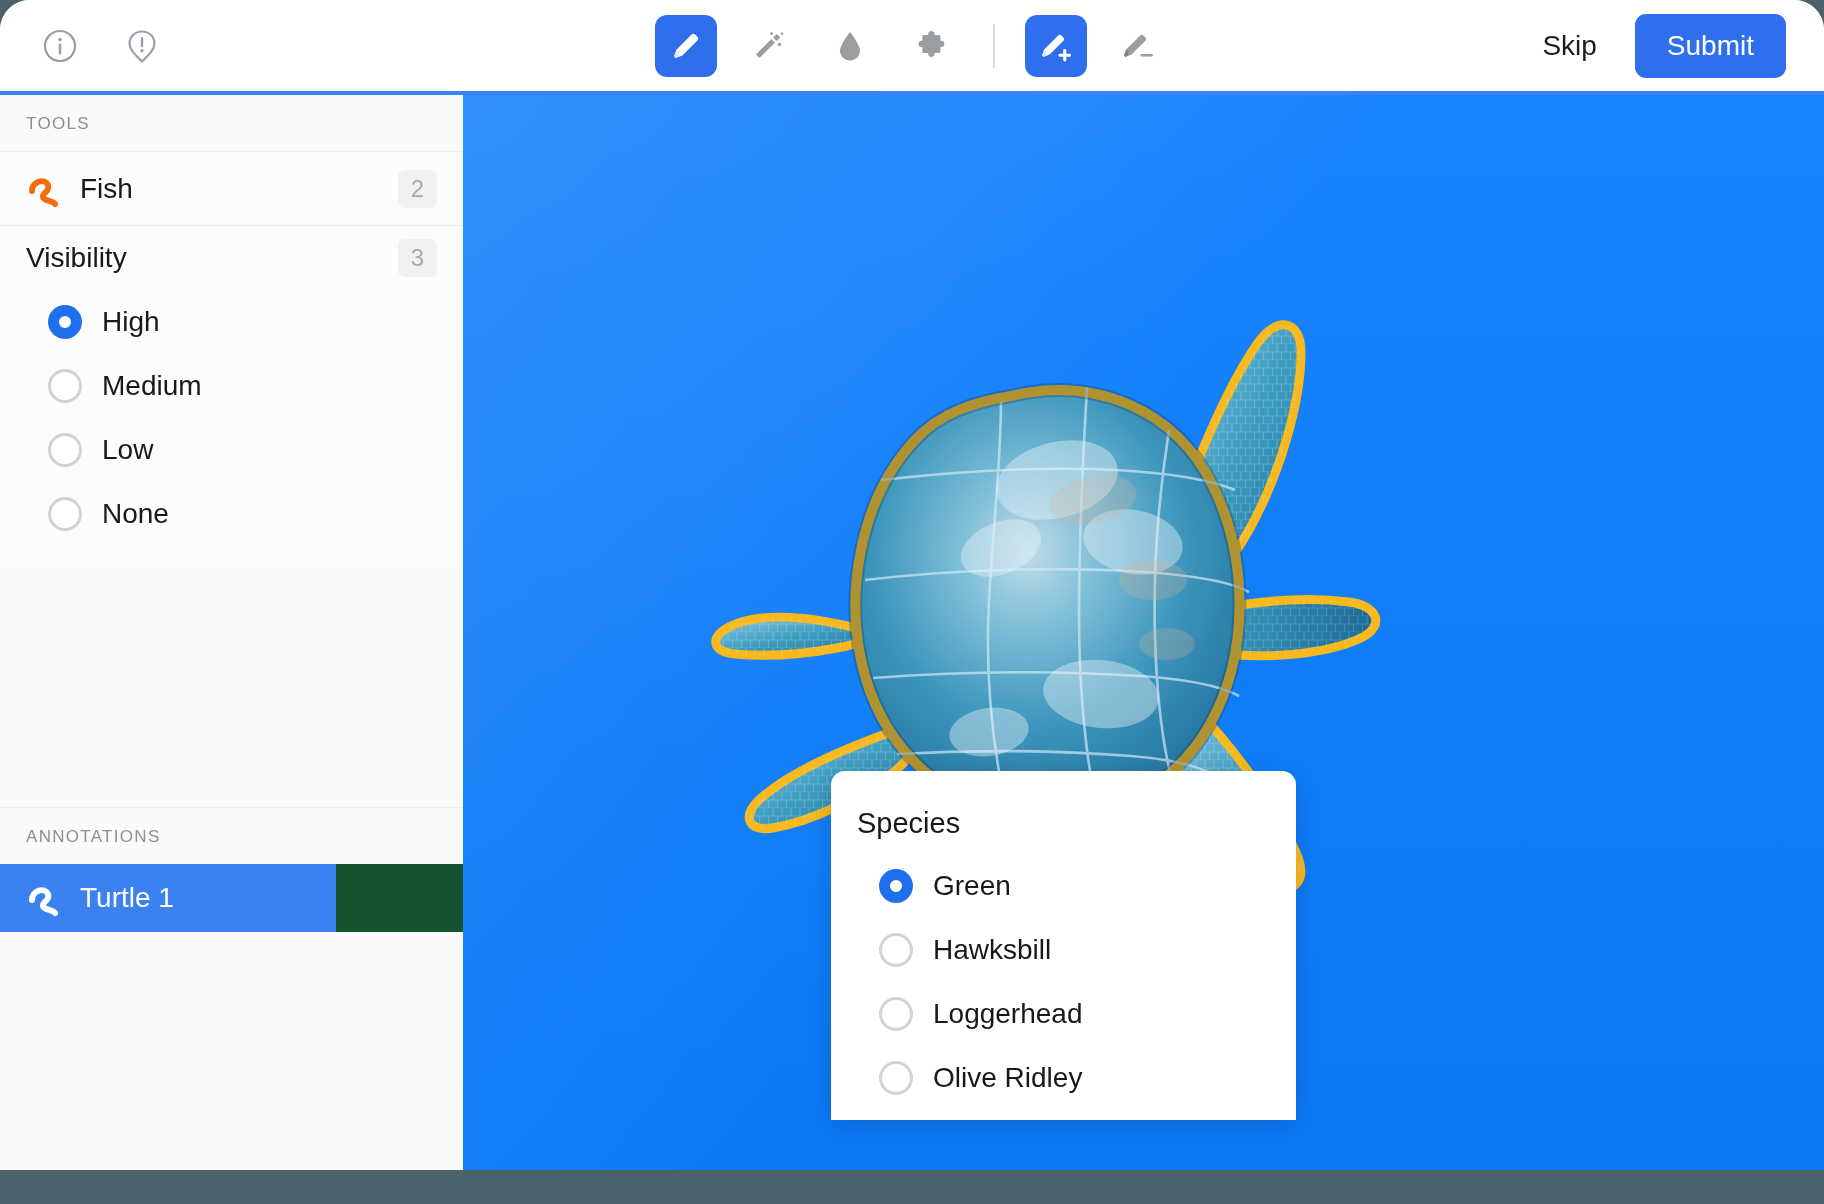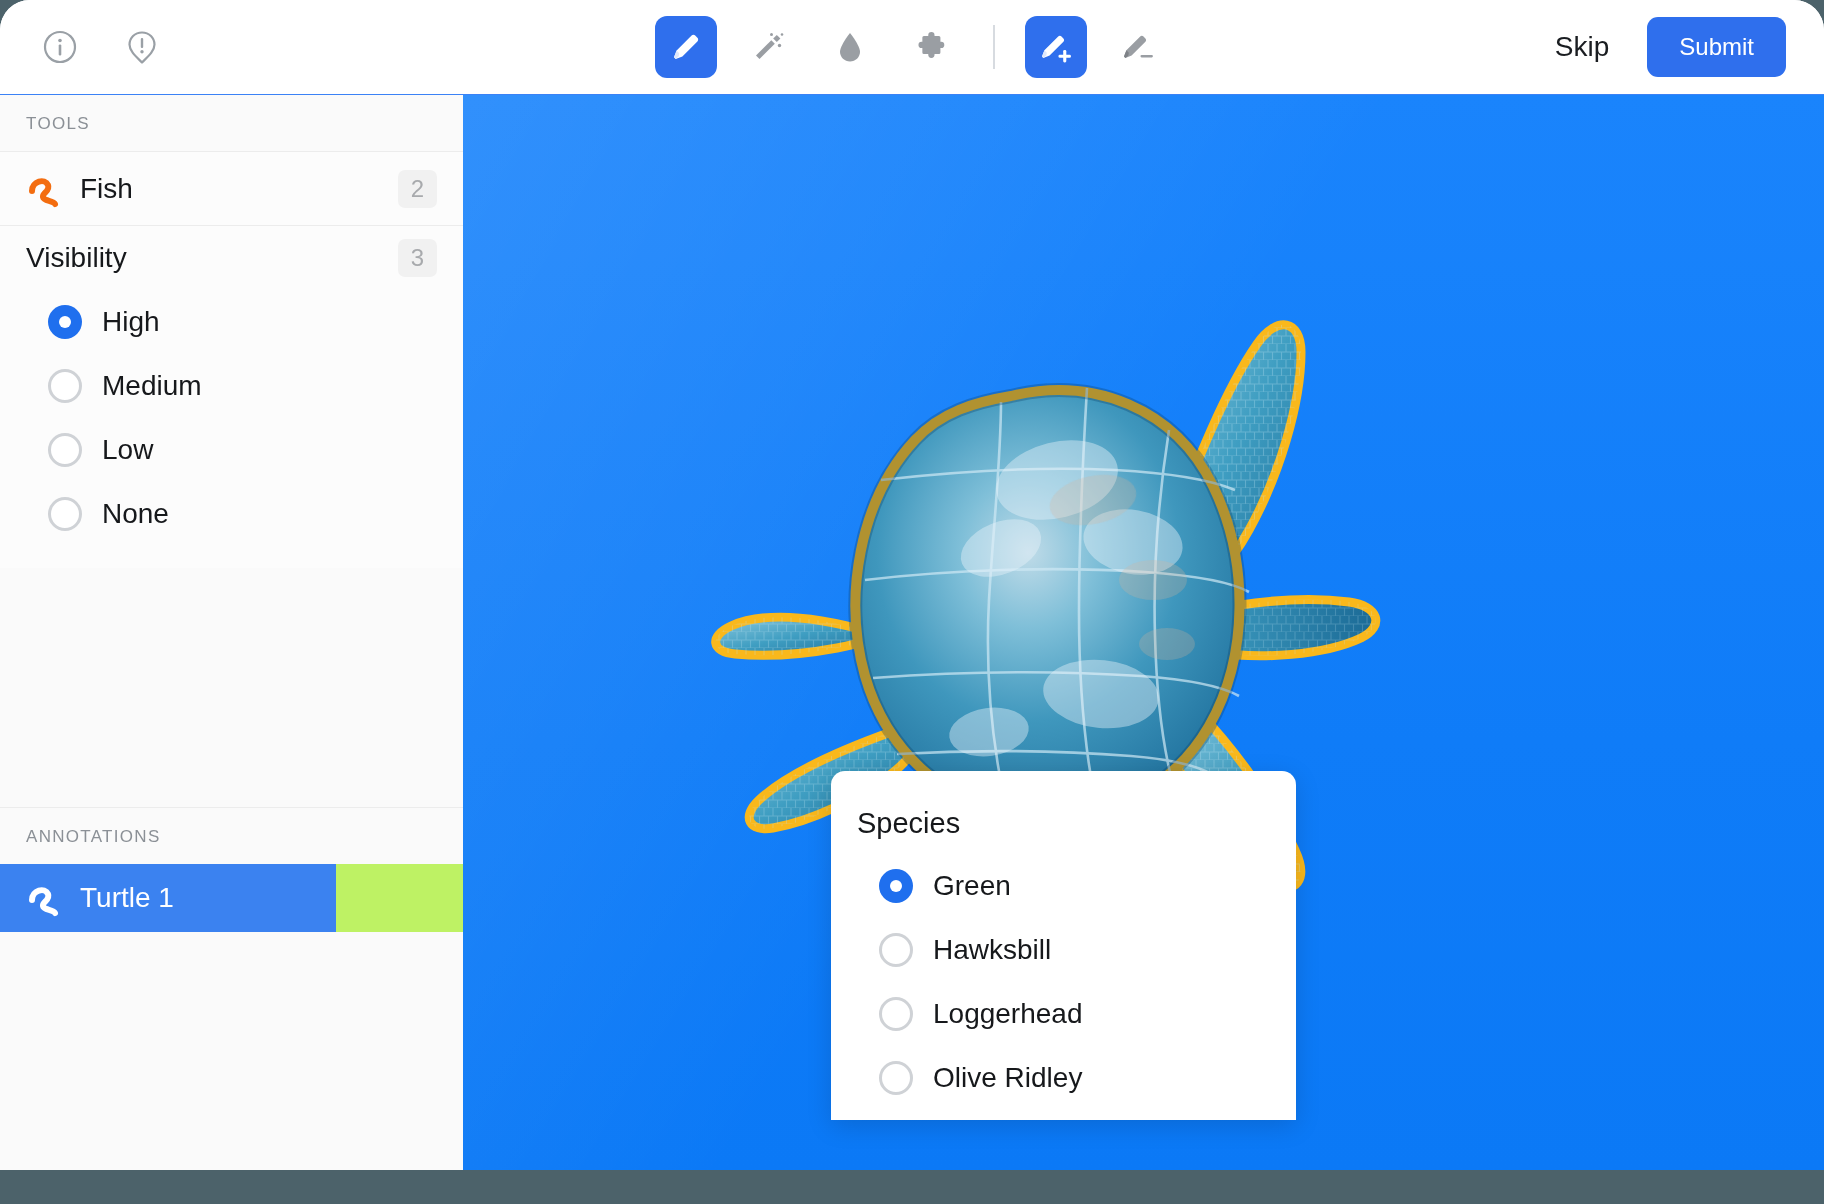--- a/index.html
+++ b/index.html
@@ -20,21 +20,21 @@
     display: flex;
     flex-direction: column;
   }
 
   
   .topbar {
     position: relative;
     height: 95px;
     flex: 0 0 95px;
     background: #ffffff;
-    border-bottom: 1px solid #3b82f6;
+    border-bottom: 4px solid #3b82f6;
     display: flex;
     align-items: center;
   }
   .topbar-left {
     display: flex;
     align-items: center;
     gap: 42px;
     padding-left: 40px;
   }
   .tb-icon {
@@ -78,41 +78,41 @@
     font-size: 28px;
     color: #1a1d21;
     background: none; border: none;
     cursor: pointer;
     font-family: "Liberation Sans", sans-serif;
     padding: 8px 4px;
   }
   .submit-btn {
     background: #2f6fed;
     color: #ffffff;
-    font-size: 24px;
+    font-size: 28px;
     border: none;
     border-radius: 11px;
     padding: 16px 32px;
     cursor: pointer;
     font-family: "Liberation Sans", sans-serif;
   }
 
   
   .body-wrap {
     flex: 1 1 auto;
     display: flex;
     min-height: 0;
     position: relative;
   }
 
   
   .sidebar {
     width: 463px;
     flex: 0 0 463px;
-    background: #bef264;
+    background: #14532d;
     display: flex;
     flex-direction: column;
     position: relative;
     z-index: 2;
   }
   .section-head {
     font-size: 17px;
     letter-spacing: 1.3px;
     color: #8b9096;
     padding: 19px 26px 17px 26px;

